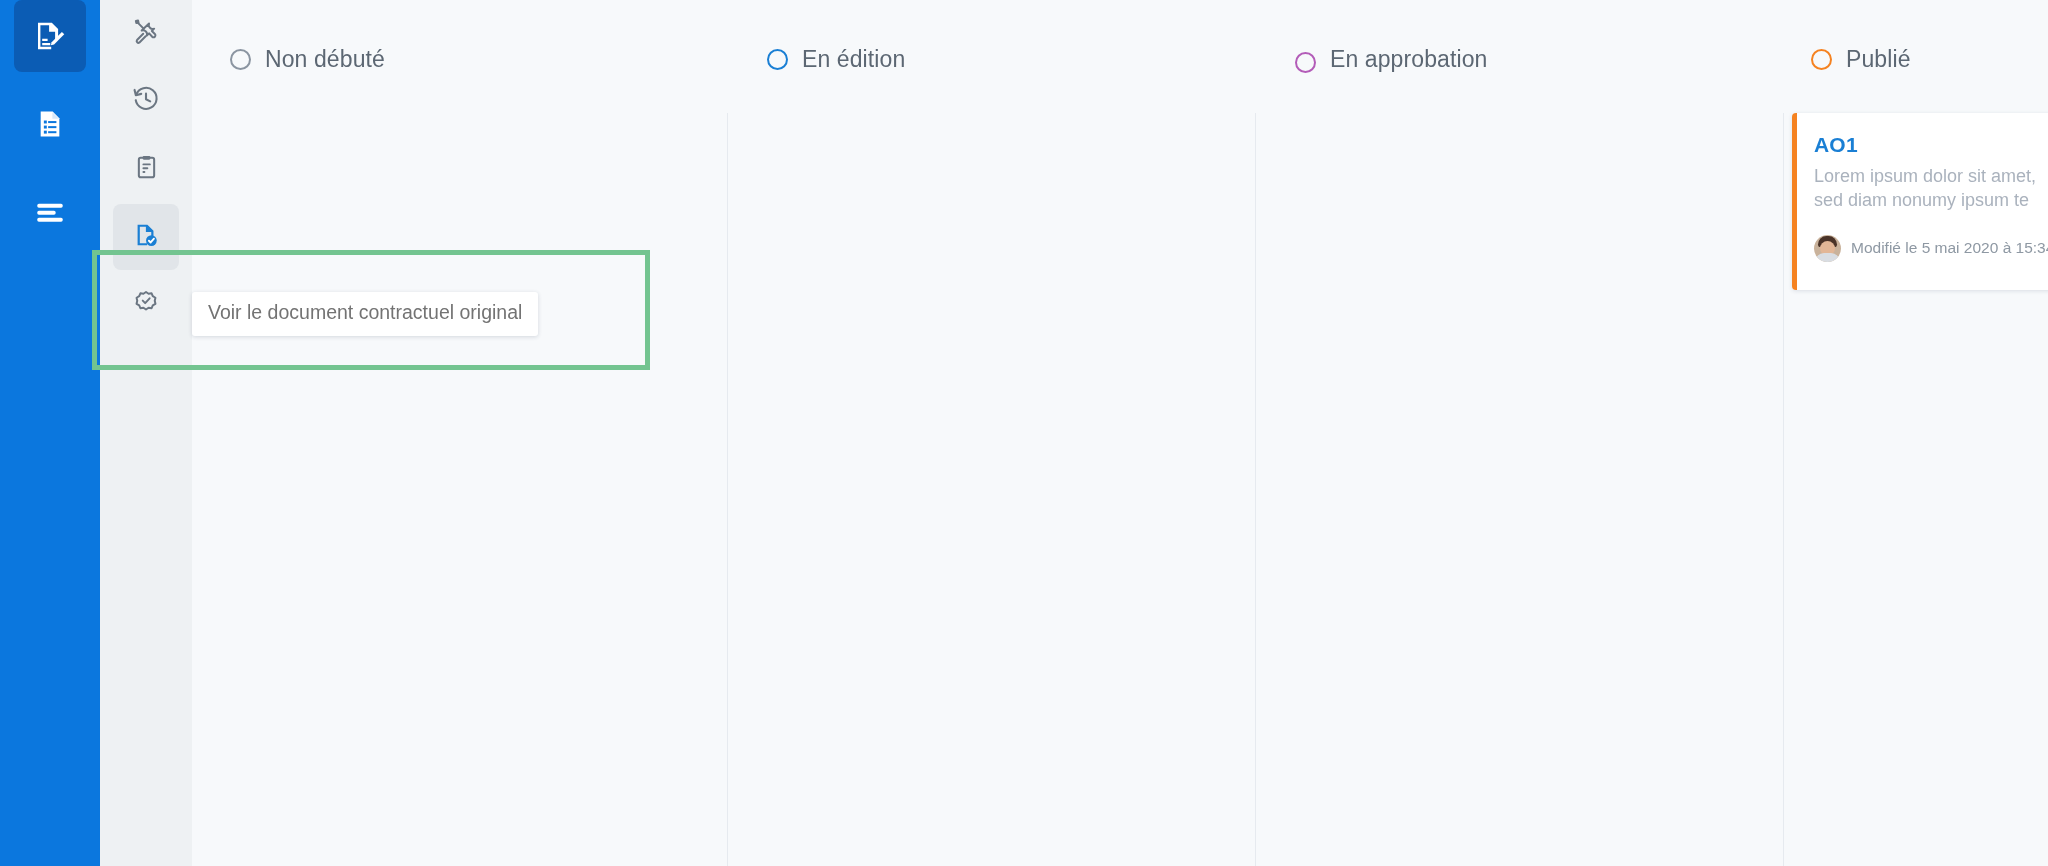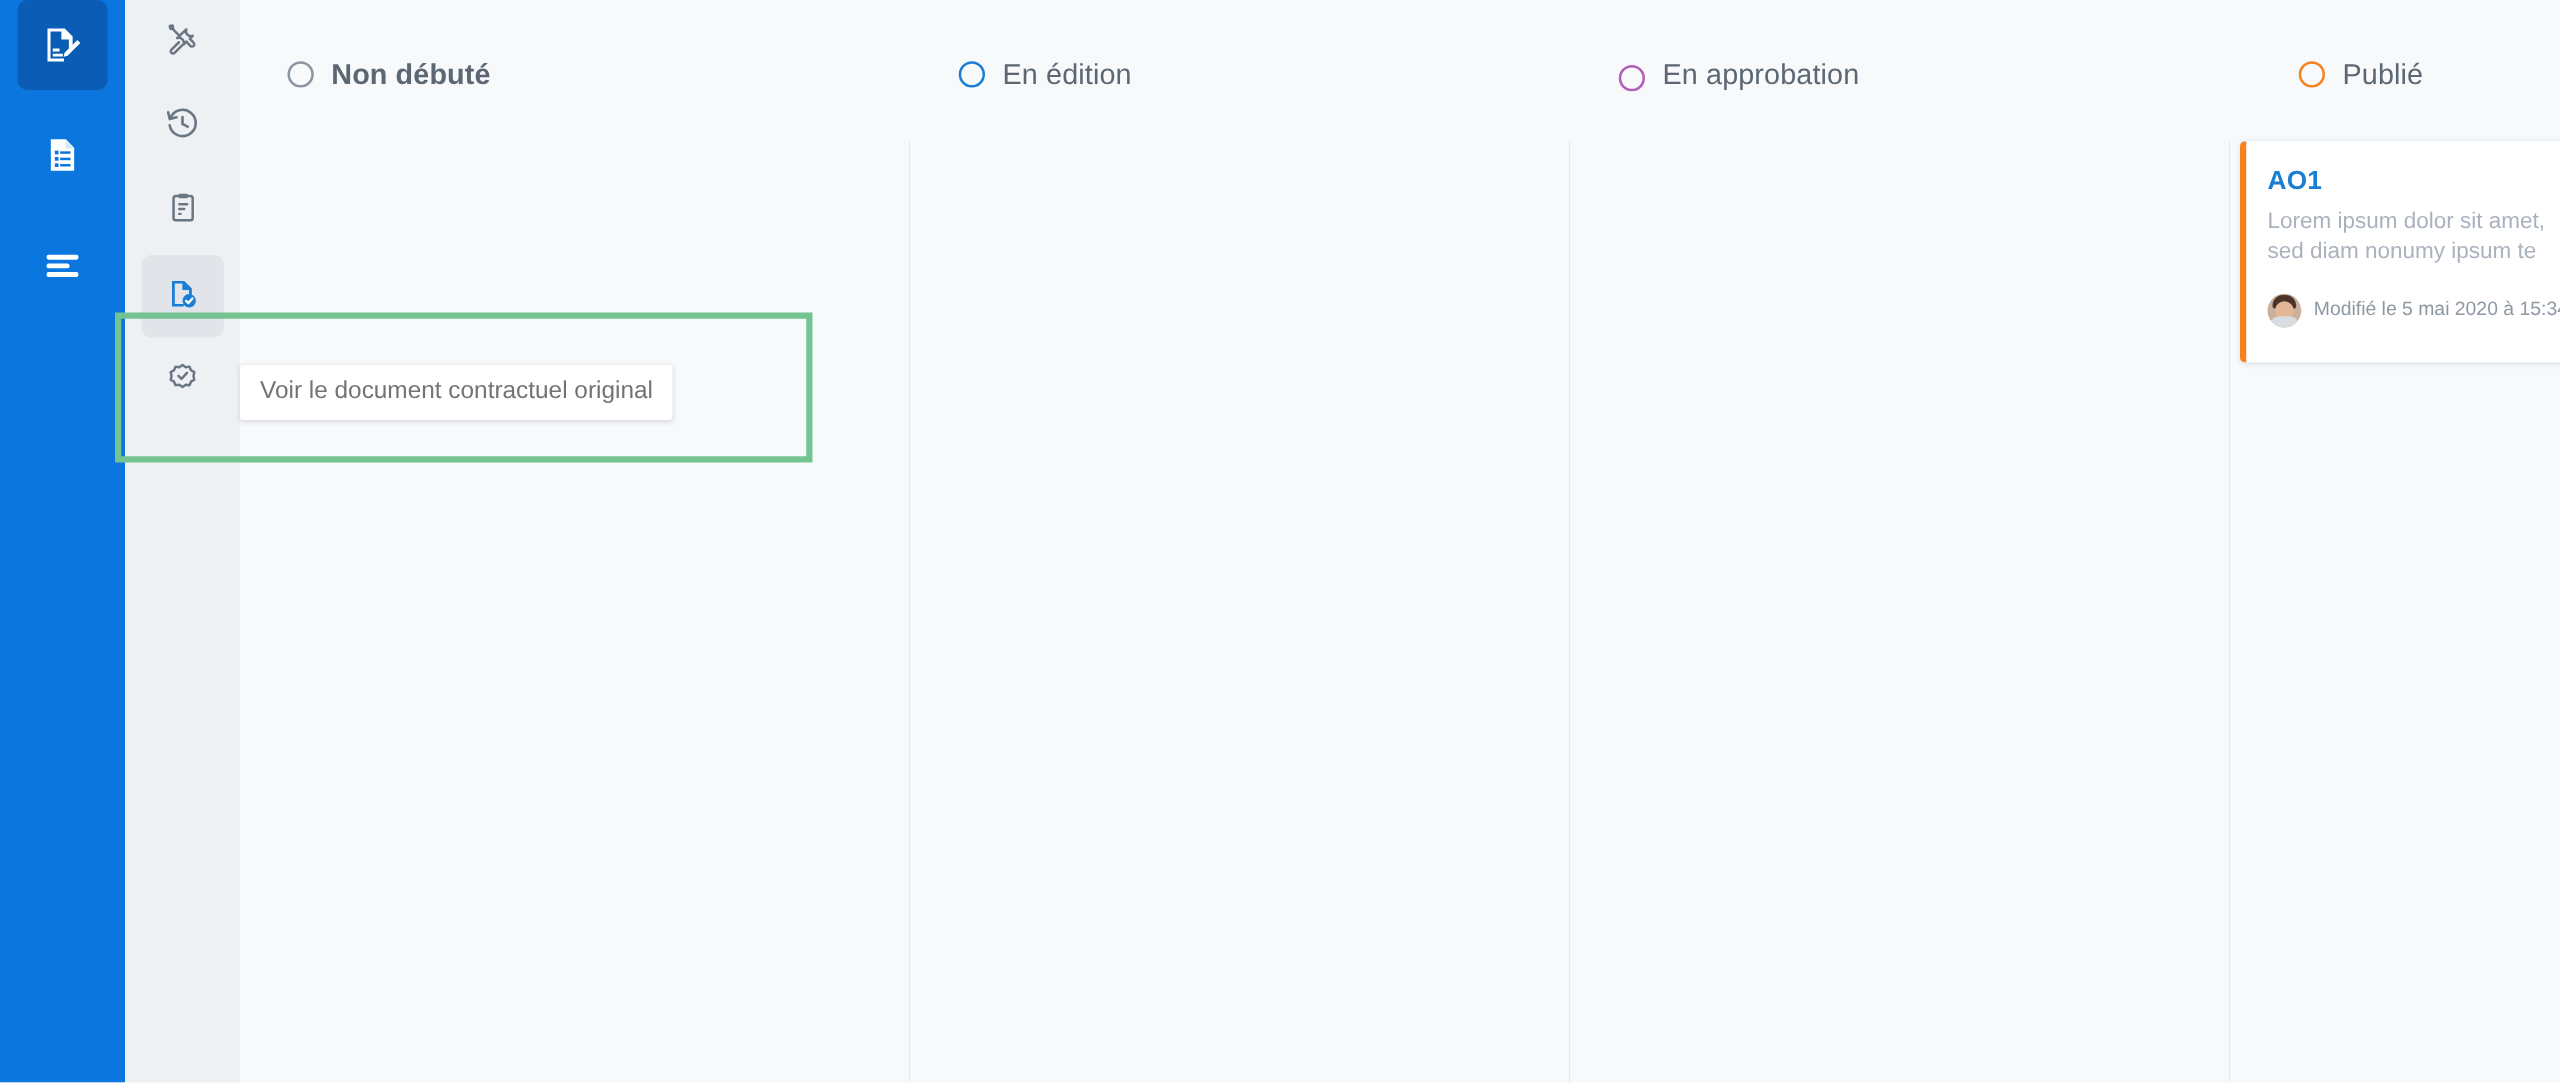--- a/index.html
+++ b/index.html
@@ -304,21 +304,21 @@
   <div id="highlight-box"></div>
 
   <div id="tooltip">Voir le document contractuel original</div>
 
   <main id="board">
 
     <div class="col-divider" style="left:535px;"></div>
     <div class="col-divider" style="left:1063px;"></div>
     <div class="col-divider" style="left:1591px;"></div>
 
-    <div class="column" style="left:0;width:535px;font-weight:bold;">
+    <div class="column" style="left:0;width:535px;">
       <div class="col-header" style="left:38px;">
         <span class="status-dot" style="border-color:#8b95a1;"></span>
         <span class="col-title">Non débuté</span>
       </div>
     </div>
 
     <div class="column" style="left:535px;width:528px;">
       <div class="col-header" style="left:40px;">
         <span class="status-dot" style="border-color:#1a7fd4;"></span>
         <span class="col-title">En édition</span>
@@ -326,21 +326,21 @@
     </div>
 
     <div class="column" style="left:1063px;width:528px;">
       <div class="col-header" style="left:40px;align-items:flex-end;">
         <span class="status-dot" style="border-color:#b35cb8;"></span>
         <span class="col-title">En approbation</span>
       </div>
     </div>
 
     <div class="column" style="left:1591px;width:265px;">
-      <div class="col-header" style="left:56px;">
+      <div class="col-header" style="left:28px;">
         <span class="status-dot" style="border-color:#f58220;"></span>
         <span class="col-title">Publié</span>
       </div>
 
       <div class="card" style="left:9px;top:113px;width:400px;height:177px;">
         <div class="card-accent"></div>
         <div class="card-inner">
           <div class="card-title">AO1</div>
           <div class="card-desc">
             <span>Lorem ipsum dolor sit amet,</span><br>

